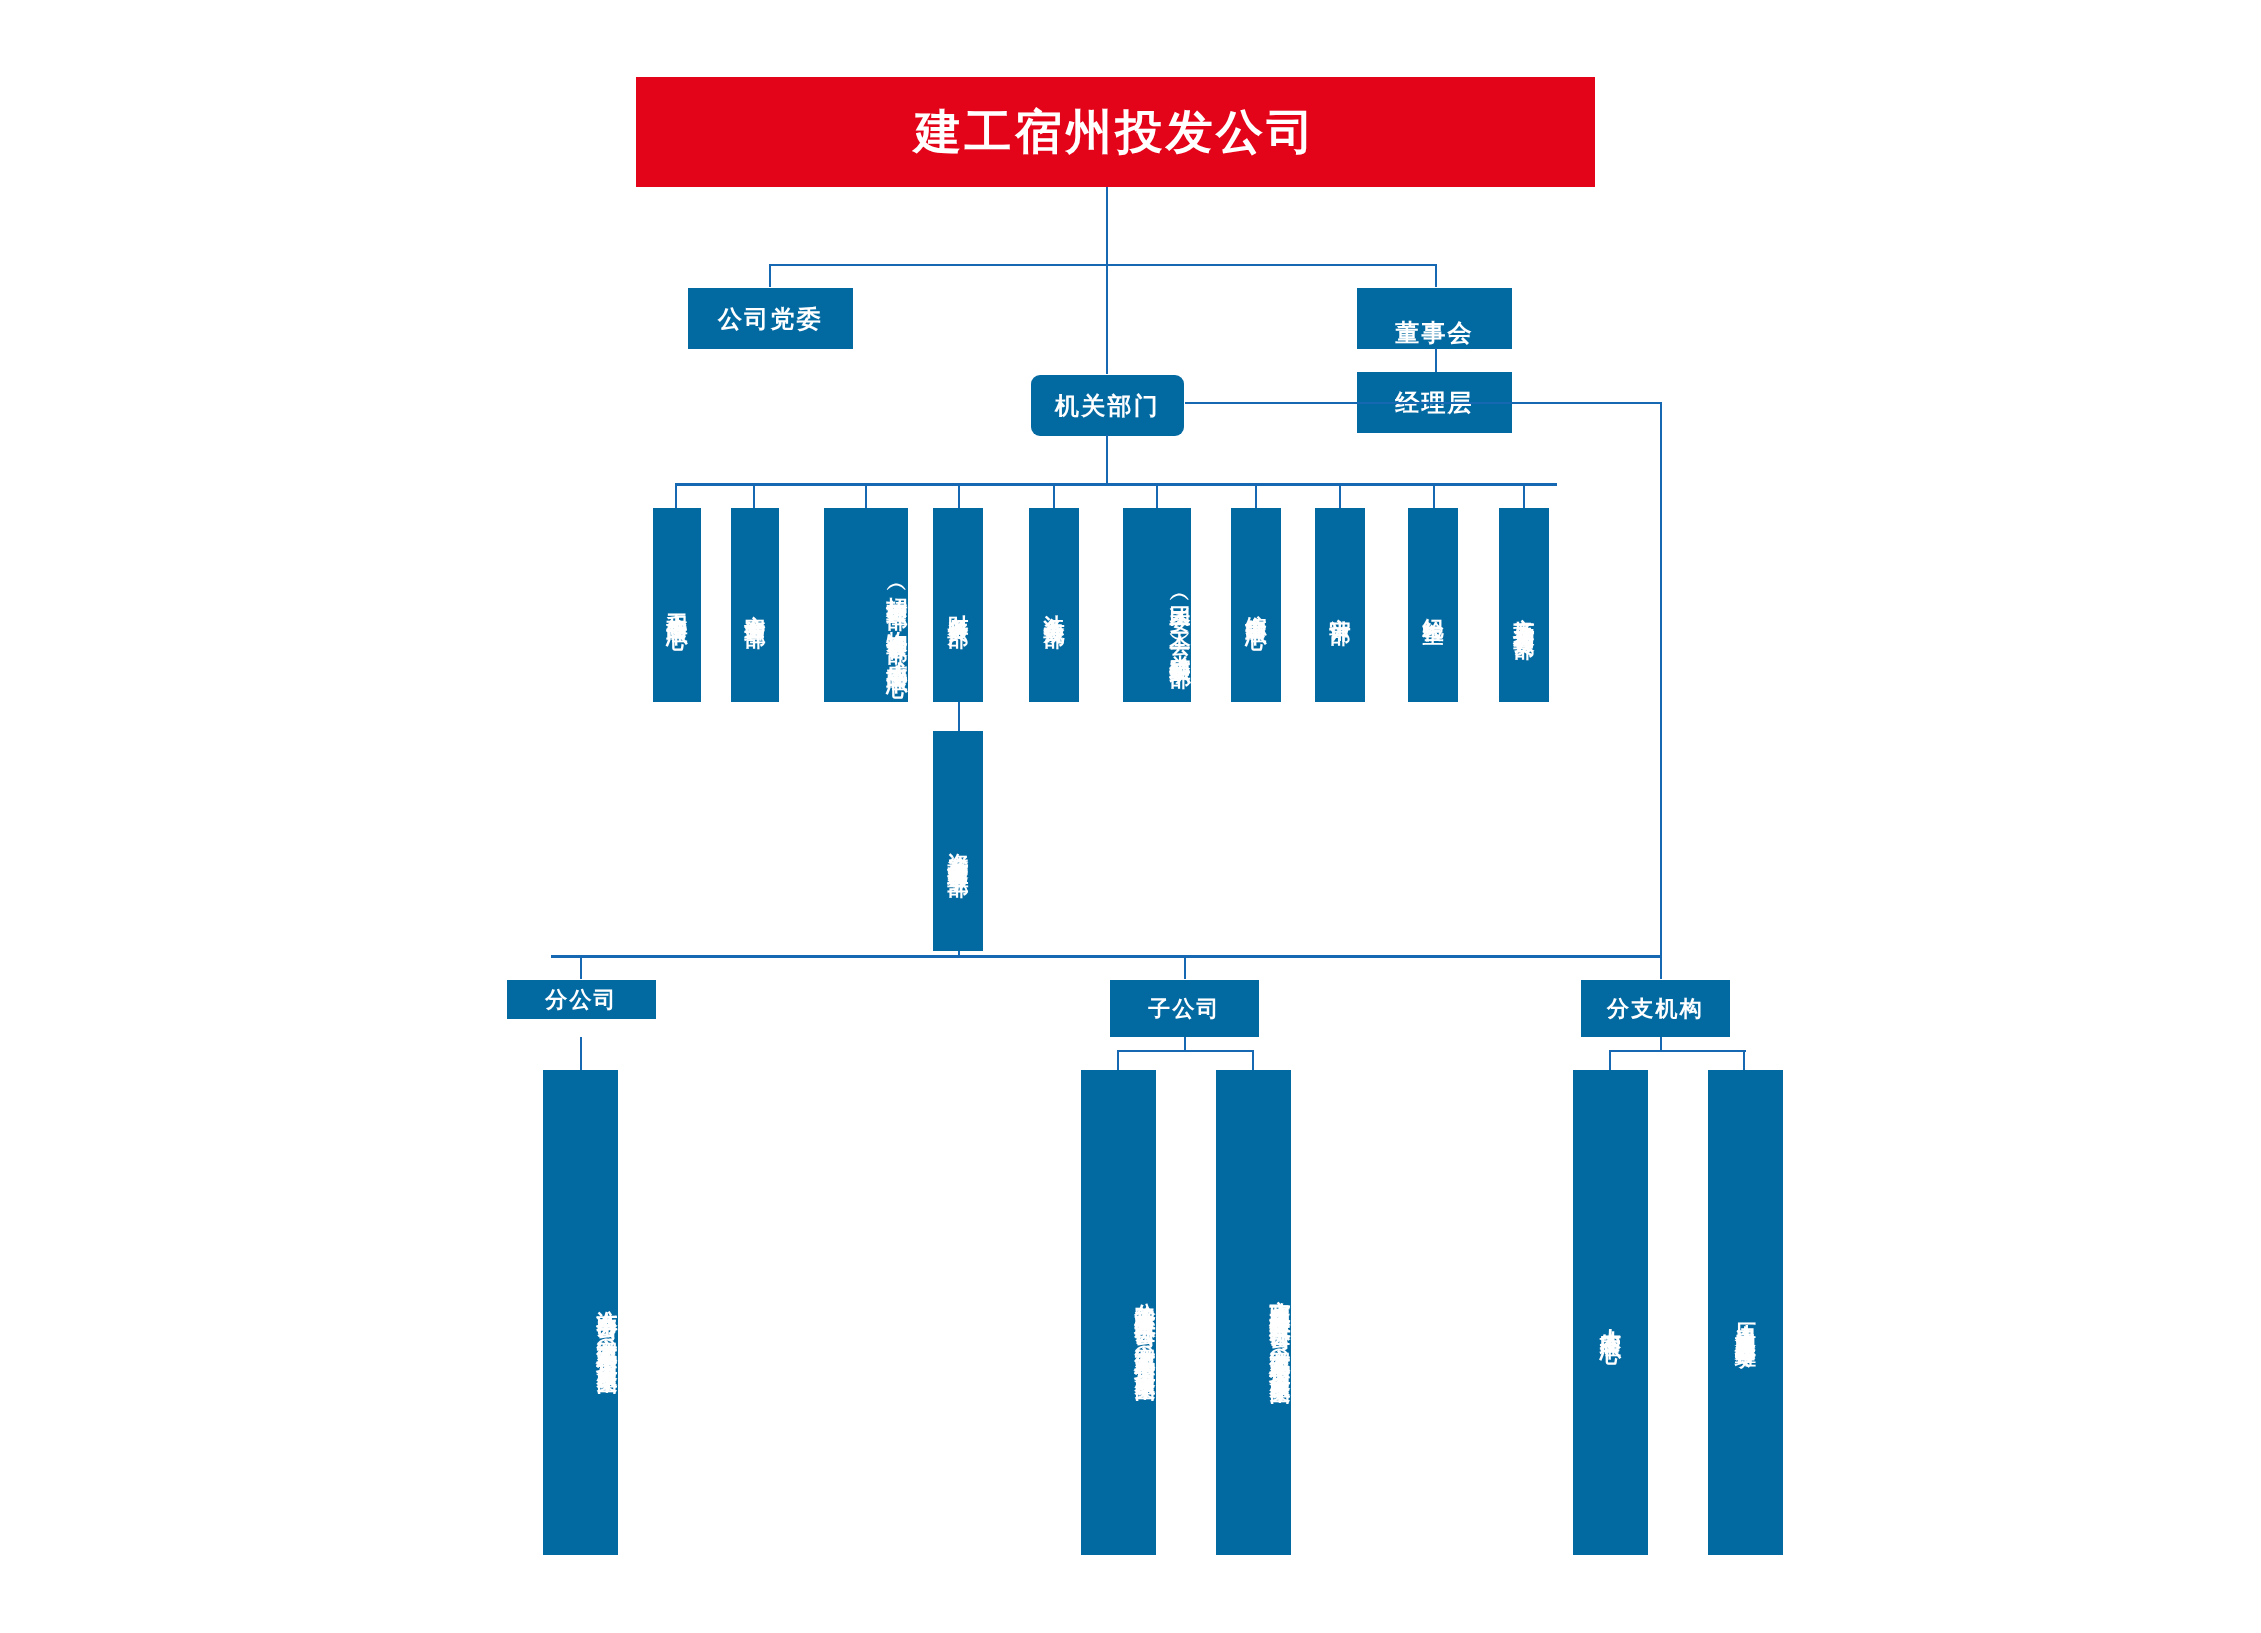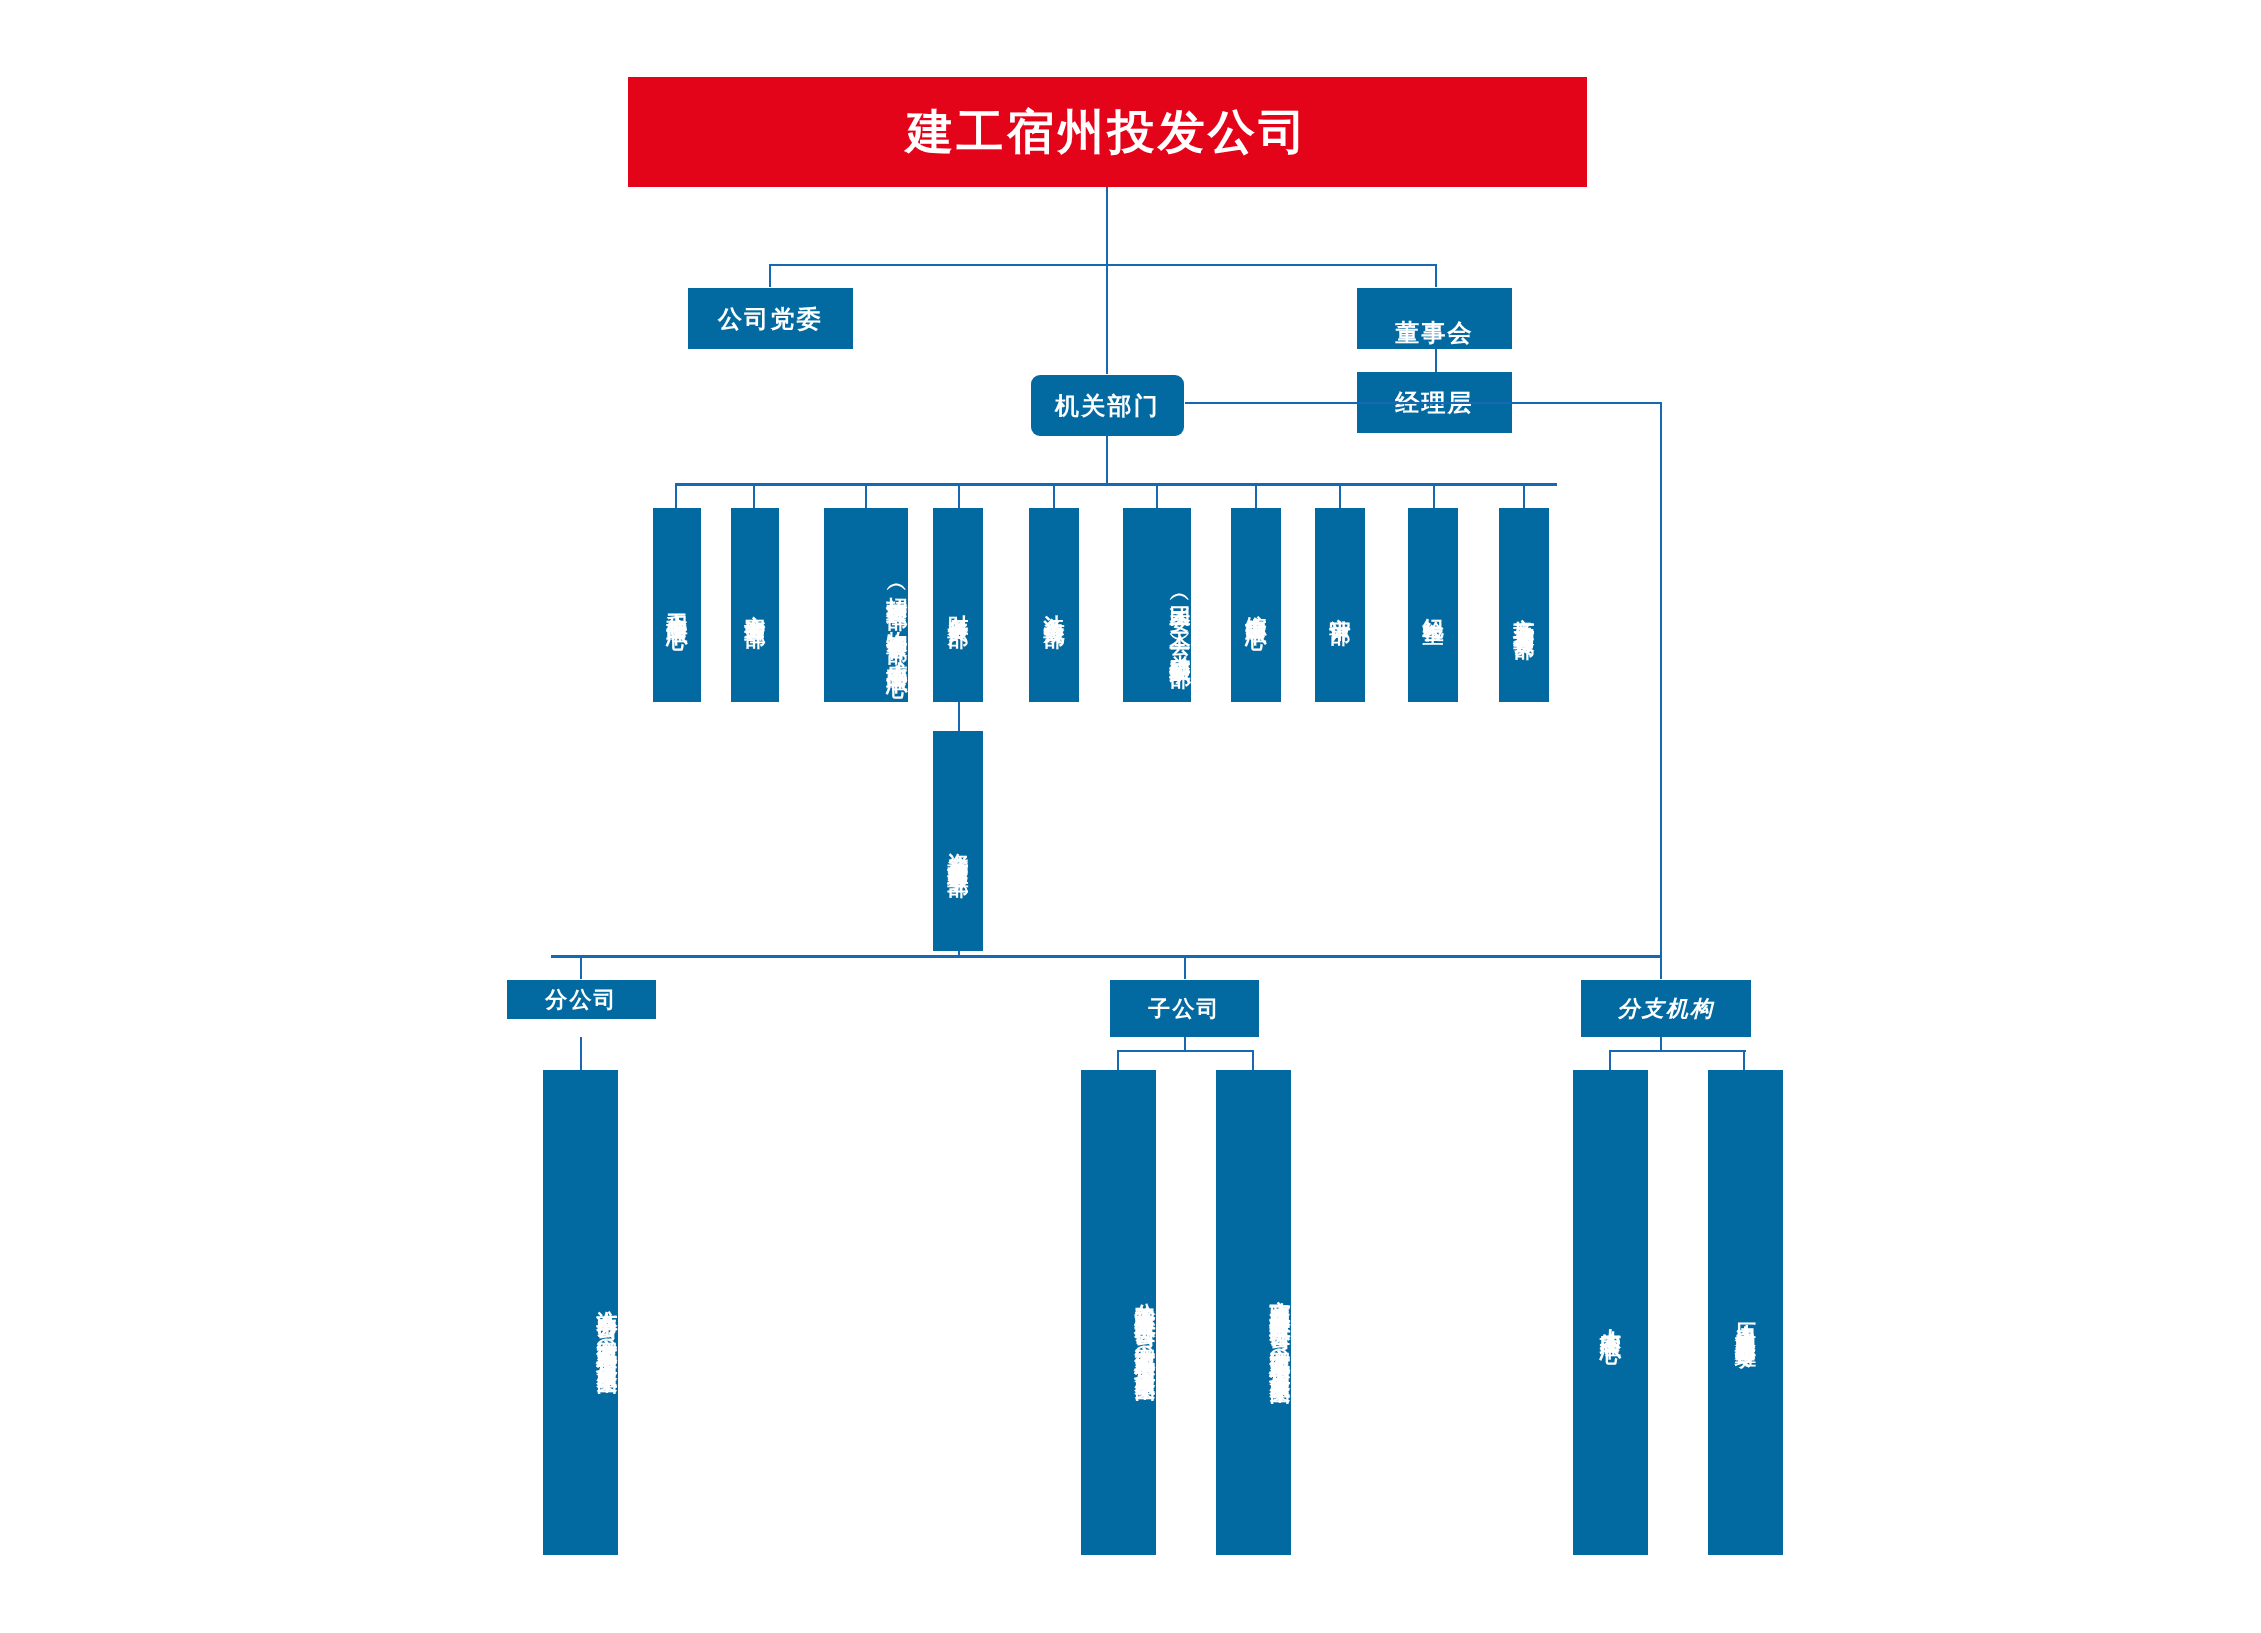--- a/index.html
+++ b/index.html
@@ -23,20 +23,21 @@
     font-weight:bold;
     display:flex;
     align-items:center;
     justify-content:center;
     box-sizing:border-box;
   }
   .box.title{
     background:#E4041A;
     font-size:47px;
     letter-spacing:3.3px;
+    margin-left:8px;
   }
   .box.h{ 
     font-size:22px;
     letter-spacing:2.2px;
   }
   .box.h.big{font-size:24px;}
 
   
   .box.v{
     writing-mode:vertical-rl;
@@ -195,21 +196,21 @@
   <div class="ln vln" style="left:1660px;top:955px;width:2.2px;height:24px;"></div>
 
   <div class="box h" style="left:507px;top:980px;width:149px;height:39px;">
     <span>分公司</span>
   </div>
 
   <div class="box h" style="left:1110px;top:980px;width:149px;height:57px;text-align:center;">
     <span>子公司</span>
   </div>
 
-  <div class="box h" style="left:1581px;top:980px;width:170px;height:57px;font-style:italic;">
+  <div class="box h" style="left:1581px;top:980px;width:149px;height:57px;">
     <span>分支机构</span>
   </div>
 
   <div class="ln vln" style="left:580px;top:1037px;width:2.2px;height:33px;"></div>
   <div class="box v" style="left:543px;top:1070px;width:75px;height:485px;">
     <div class="vcols">
       <span class="col">安徽建工（宿州）投资发展集团</span>
       <span class="col">淮南分公司</span>
     </div>
   </div>

